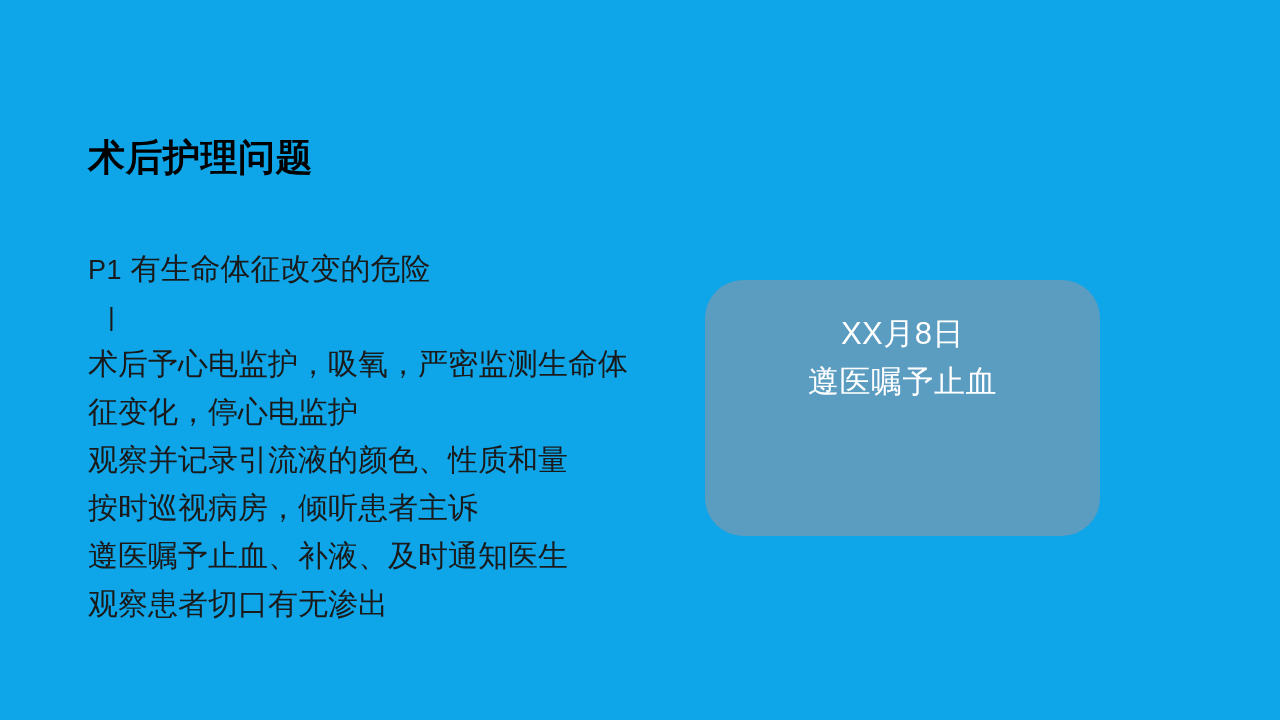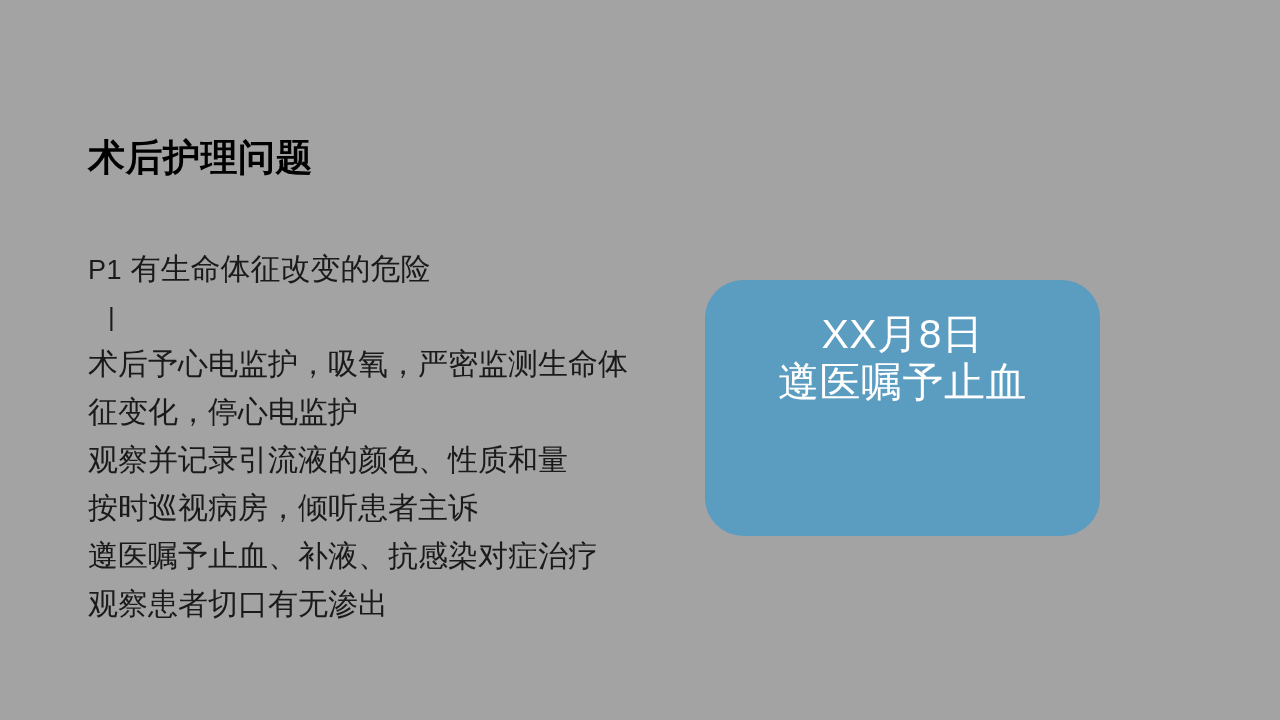--- a/index.html
+++ b/index.html
@@ -13,21 +13,21 @@
     background: #ffffff;
     font-family: "Liberation Sans", "DejaVu Sans", sans-serif;
     overflow: hidden;
     position: relative;
     -webkit-font-smoothing: antialiased;
   }
 
   .slide {
     position: absolute;
     inset: 0;
-    background: #a3a3a3;
+    background: #0ea5e9;
   }
 
   
   .slide-title {
     position: absolute;
     left: 88px;
     top: 137px;
     font-size: 37px;
     font-weight: bold;
     color: #000000;
@@ -87,21 +87,21 @@
     display: flex;
     flex-direction: column;
     align-items: center;
     justify-content: flex-start;
     padding-top: 30px;
     box-sizing: border-box;
   }
 
   .outcome-line {
     color: #ffffff;
-    font-size: 41px;
+    font-size: 31px;
     line-height: 48px;
     text-align: center;
     white-space: nowrap;
     font-weight: normal;
     letter-spacing: 0.5px;
   }
 </style>
 </head>
 <body>
 
@@ -116,21 +116,21 @@
     </div>
 
     <div class="body-line bar">|</div>
 
     <div class="body-line wrap">术后予心电监护，吸氧，严密监测生命体征变化，停心电监护</div>
 
     <div class="body-line">观察并记录引流液的颜色、性质和量</div>
 
     <div class="body-line">按时巡视病房，倾听患者主诉</div>
 
-    <div class="body-line">遵医嘱予止血、补液、抗感染对症治疗</div>
+    <div class="body-line">遵医嘱予止血、补液、及时通知医生</div>
 
     <div class="body-line">观察患者切口有无渗出</div>
 
   </div>
 
   <div class="outcome-card">
     <div class="outcome-line">XX月8日</div>
     <div class="outcome-line">遵医嘱予止血</div>
   </div>
 

